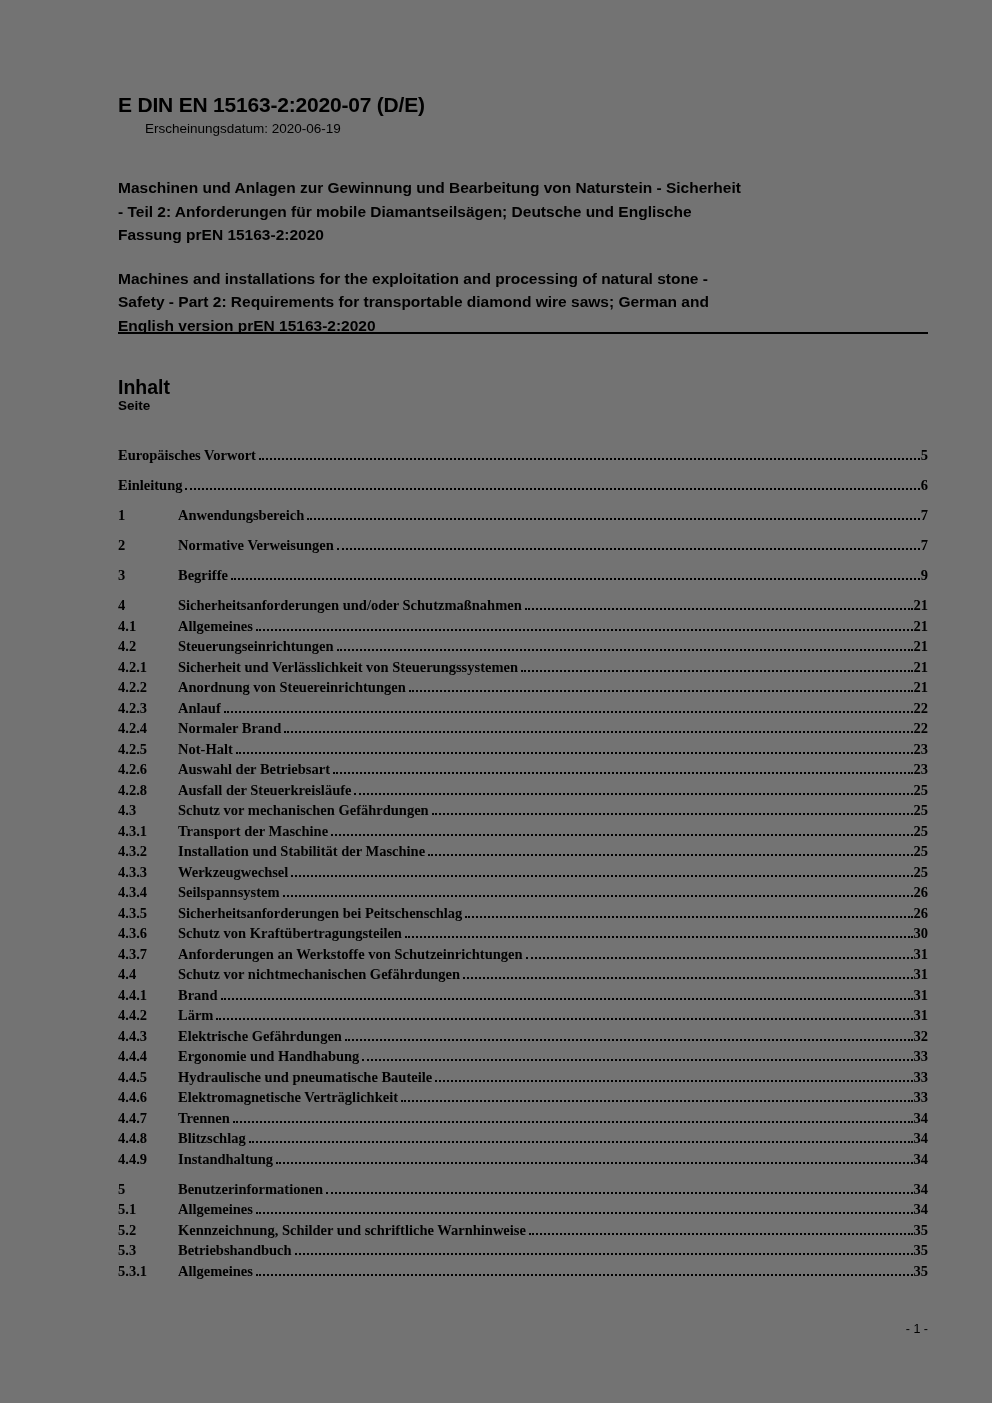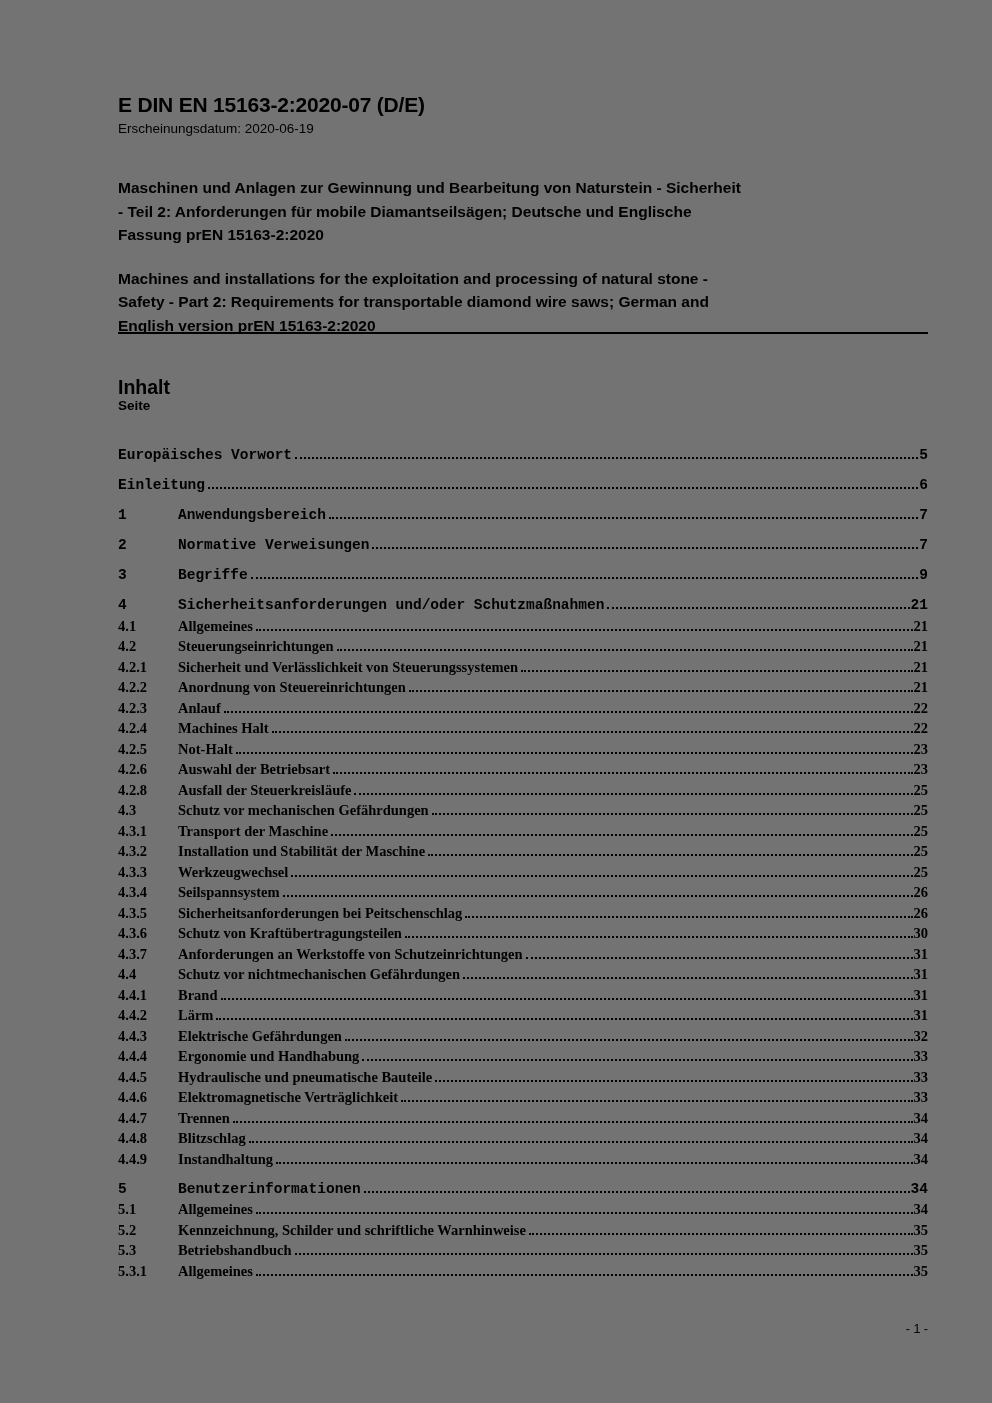--- a/index.html
+++ b/index.html
@@ -18,20 +18,21 @@
     font-size: 21px;
     line-height: 23px;
     font-weight: bold;
     letter-spacing: -0.2px;
   }
   .pubdate {
     font-size: 13.5px;
     line-height: 15px;
     margin-top: 5px;
     font-weight: normal;
+    margin-left: 27px;
   }
   .title-block {
     font-size: 15.5px;
     line-height: 23.5px;
     font-weight: bold;
   }
   .title-de { margin-top: 40px; }
   .title-en { margin-top: 20px; }
   .rule {
     border: none;
@@ -60,21 +61,21 @@
     font-family: "Liberation Serif", serif;
     font-weight: bold;
     font-size: 14.5px;
   }
   .row {
     display: flex;
     align-items: baseline;
     line-height: 20.5px;
     white-space: nowrap;
   }
-  .row.top { margin-top: 9.5px; font-family: Liberation Mono, monospace; }
+  .row.top { margin-top: 9.5px; }
   .num {
     display: inline-block;
     width: 60px;
     flex: 0 0 60px;
   }
   .label { flex: 0 0 auto; }
   .leader {
     flex: 1 1 auto;
     min-width: 8px;
     height: 0;
@@ -180,21 +181,21 @@
     <span class="pagenum">21</span>
   </div>
       <div class="row">
     <span class="num">4.2.3</span>
     <span class="label">Anlauf</span>
     <span class="leader"></span>
     <span class="pagenum">22</span>
   </div>
       <div class="row">
     <span class="num">4.2.4</span>
-    <span class="label">Machines Halt</span>
+    <span class="label">Normaler Brand</span>
     <span class="leader"></span>
     <span class="pagenum">22</span>
   </div>
       <div class="row">
     <span class="num">4.2.5</span>
     <span class="label">Not-Halt</span>
     <span class="leader"></span>
     <span class="pagenum">23</span>
   </div>
       <div class="row">

